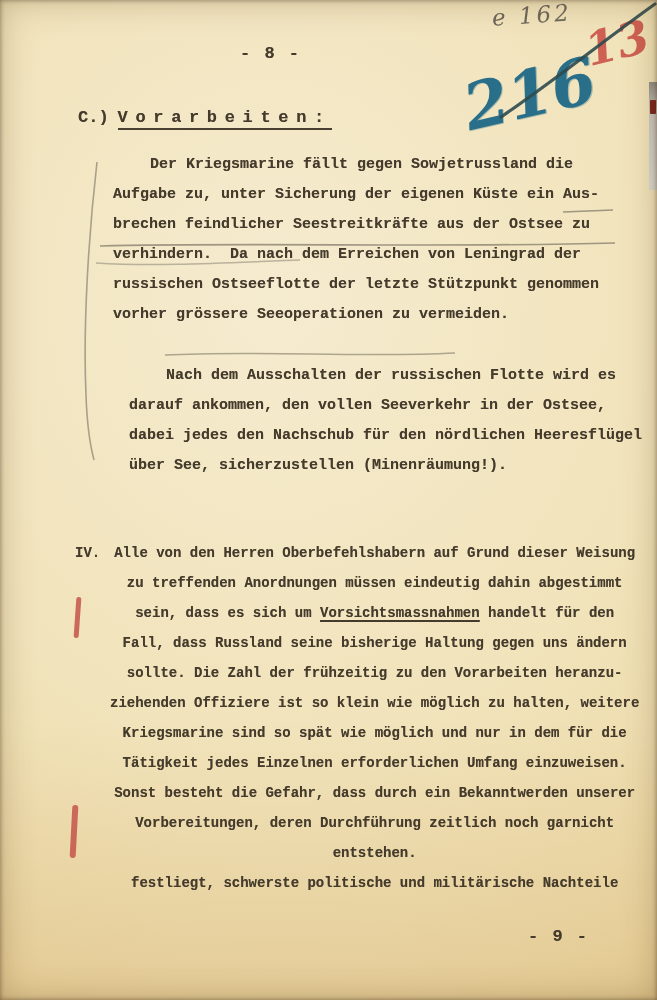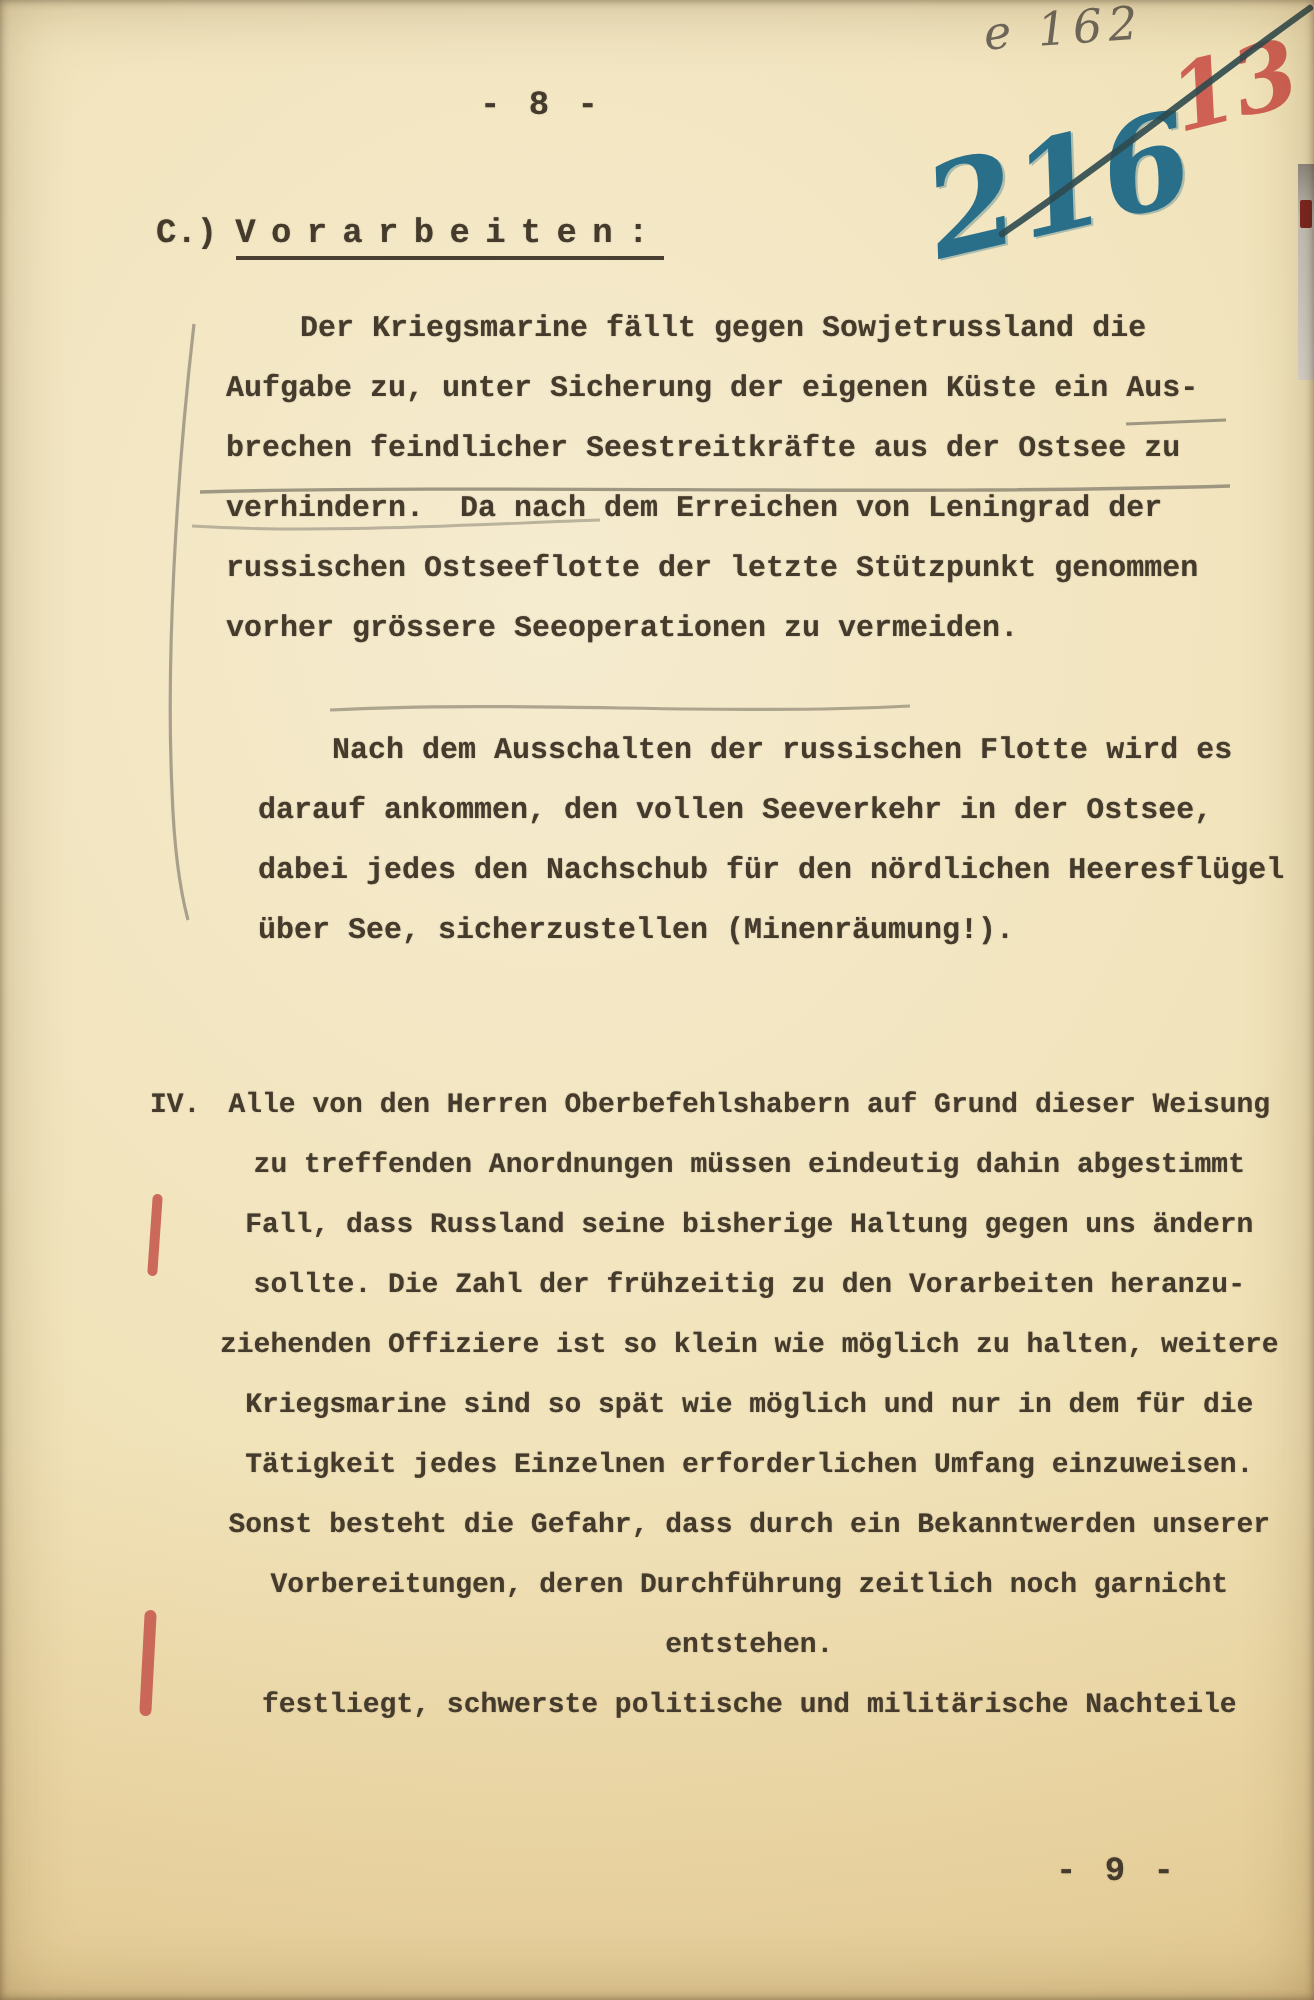--- a/index.html
+++ b/index.html
@@ -64,20 +64,21 @@
       <div class="tline">Nach dem Ausschalten der russischen Flotte wird es</div>
       <div class="tline">darauf ankommen, den vollen Seeverkehr in der Ostsee,</div>
       <div class="tline">dabei jedes den Nachschub für den nördlichen Heeresflügel</div>
       <div class="tline">über See, sicherzustellen (Minenräumung!).</div>
     </div>
 
   <div class="abs typed tblock-sm" style="left:75px; top:538px;">IV.</div>
   <div class="abs typed tblock-sm" style="left:110px; top:538px;text-align:center;">
       <div class="tline">Alle von den Herren Oberbefehlshabern auf Grund dieser Weisung</div>
       <div class="tline">zu treffenden Anordnungen müssen eindeutig dahin abgestimmt</div>
+      <div class="tline">sein, dass es sich um <u>Vorsichtsmassnahmen</u> handelt für den</div>
       <div class="tline">Fall, dass Russland seine bisherige Haltung gegen uns ändern</div>
       <div class="tline">sollte.  Die Zahl der frühzeitig zu den Vorarbeiten heranzu-</div>
       <div class="tline">ziehenden Offiziere ist so klein wie möglich zu halten, weitere</div>
       <div class="tline">Kriegsmarine sind so spät wie möglich und nur in dem für die</div>
       <div class="tline">Tätigkeit jedes Einzelnen erforderlichen Umfang einzuweisen.</div>
       <div class="tline">Sonst besteht die Gefahr, dass durch ein Bekanntwerden unserer</div>
       <div class="tline">Vorbereitungen, deren Durchführung zeitlich noch garnicht</div>
       <div class="tline">entstehen.</div>
       <div class="tline">festliegt, schwerste politische und militärische Nachteile</div>
     </div>

